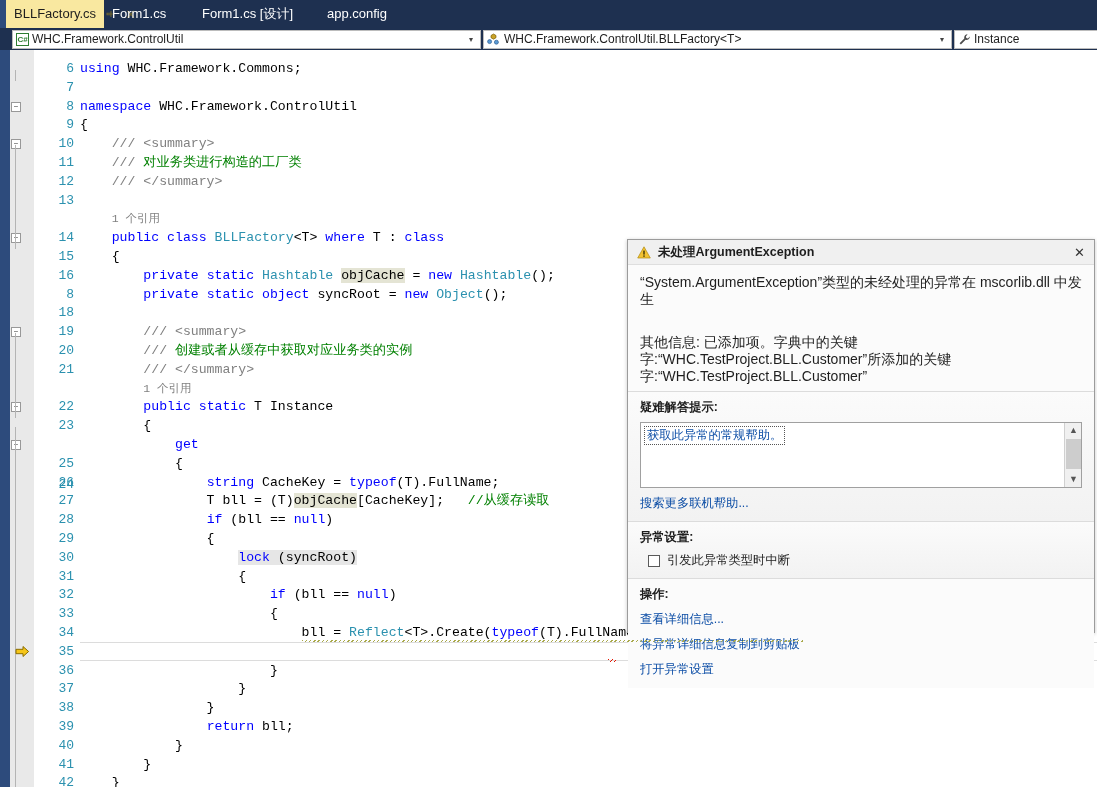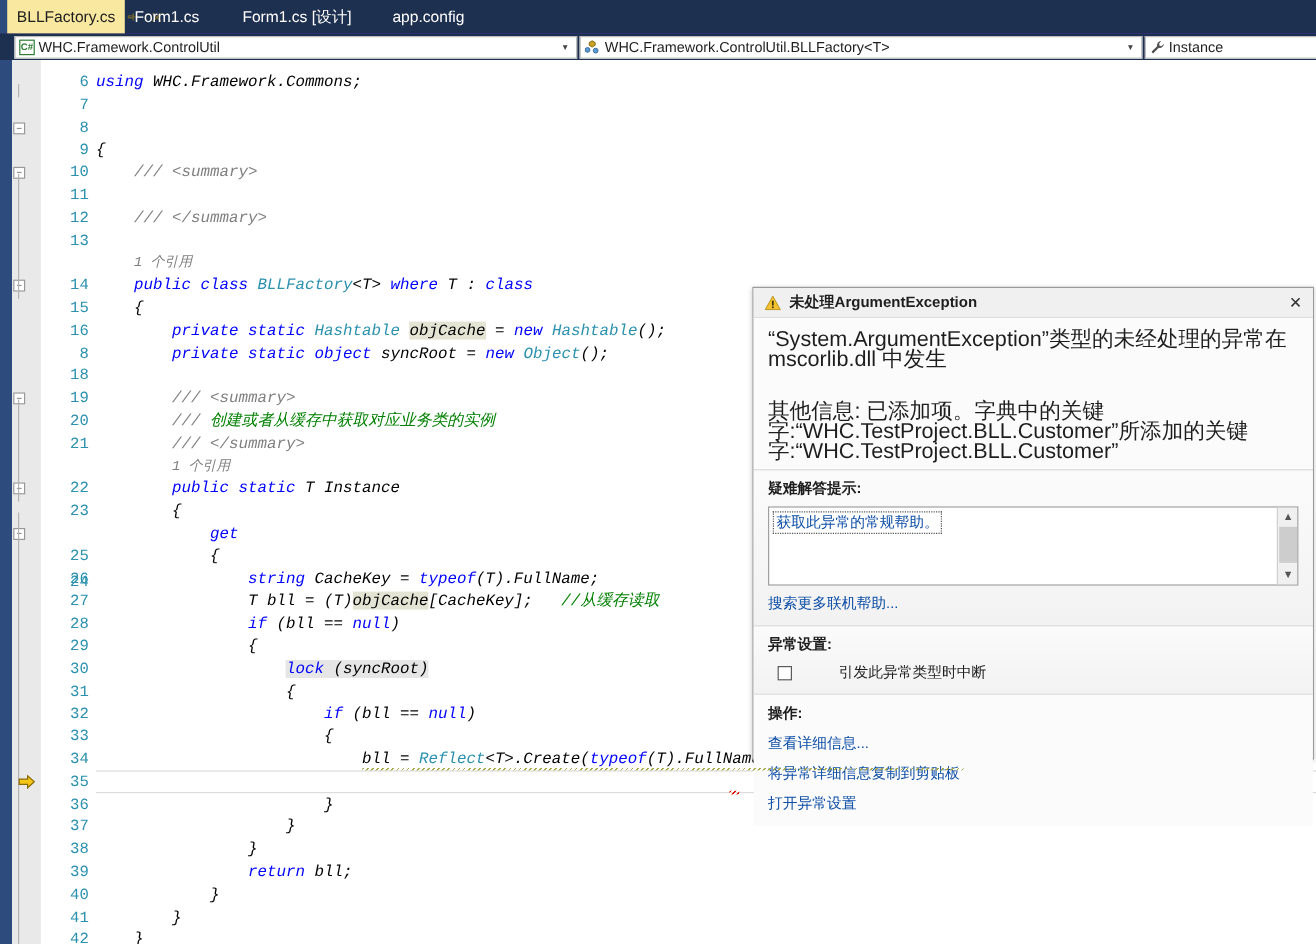--- a/index.html
+++ b/index.html
@@ -75,21 +75,21 @@
     background:#2d4b7c;
   }
   .glyph-margin {
     position:absolute; left:10px; top:0; width:24px; height:737px;
     background:#e9e9e9;
   }
   .linenum-col {
     position:absolute; left:34px; top:0; width:46px; height:737px;
   }
   .code-area {
-    position:absolute; left:80px; top:0; right:0; height:737px;font-style:italic;
+    position:absolute; left:80px; top:0; right:0; height:737px;
   }
   .ln {
     position:absolute; right:6px; top:0;
     font-family:"Liberation Mono","DejaVu Sans Mono",monospace;
     font-size:13px; color:#2b91af; line-height:18.8px;
   }
   .code {
     position:absolute; left:0; top:0; white-space:pre;
     font-family:"Liberation Mono","DejaVu Sans Mono",monospace;
     font-size:13.2px; color:#000; line-height:18.8px;
@@ -141,21 +141,21 @@
   .exc-title {
     position:relative; height:25px; background:#f0f0f0;
     border-bottom:1px solid #dedede;
     display:flex; align-items:center; padding:0 6px 0 9px;
   }
   .exc-title .warn-icon { flex:0 0 auto; margin-right:7px; display:flex; }
   .exc-title .ttext { flex:1 1 auto; font-weight:bold; font-size:12.5px; color:#1e1e1e; }
   .exc-title .xbtn  { flex:0 0 auto; font-size:13px; color:#333; cursor:default; padding:0 3px; }
 
   .exc-body { padding:9px 12px 6px 12px; background:#fbfbfb; }
-  .exc-body p { font-size:18px; line-height:17px; color:#1e1e1e; }
+  .exc-body p { font-size:14px; line-height:17px; color:#1e1e1e; }
   .exc-body p.gap { margin-top:26px; }
 
   .exc-sect {
     border-top:1px solid #dcdcdc; padding:7px 12px 9px 12px;
     background:linear-gradient(#fbfbfb,#f2f2f2);
   }
   .exc-sect h4 { font-size:12.3px; font-weight:bold; margin-bottom:6px; }
   .tipbox {
     position:relative; height:66px; background:#fff; border:1px solid #a0a0a0;
     padding:3px; overflow:hidden;
@@ -172,21 +172,21 @@
     position:absolute; left:0; width:17px; height:15px; color:#555;
     font-size:9px; text-align:center; line-height:15px;
   }
   .tipscroll .arw.up { top:0; } .tipscroll .arw.dn { bottom:0; }
   .tipscroll .thumb {
     position:absolute; left:1px; top:16px; width:15px; height:30px; background:#cdcdcd;
   }
   .exc-link {
     display:block; color:#0d4ea6; font-size:12.3px; margin-top:7px; cursor:pointer;
   }
-  .chkrow { display:flex; align-items:center; margin-left:8px;gap:32px; }
+  .chkrow { display:flex; align-items:center; margin-left:8px; }
   .chkbox {
     width:12px; height:12px; border:1px solid #5a5a5a; background:#fff; margin-right:7px;
   }
   .chkrow span { font-size:12.3px; }
   .exc-actions { border-top:1px solid #dcdcdc; padding:7px 12px 10px 12px; background:#fbfbfb; }
   .exc-actions h4 { font-size:12.3px; font-weight:bold; margin-bottom:5px; }
   .exc-actions a { display:block; color:#0d4ea6; font-size:12.3px; margin-top:8px; text-decoration:none; }
 </style>
 </head>
 <body>
@@ -298,22 +298,24 @@
         <div class="ln" style="top: 630.4px;">37</div>
         <div class="ln" style="top: 649.2px;">38</div>
         <div class="ln" style="top: 668px;">39</div>
         <div class="ln" style="top: 686.8px;">40</div>
         <div class="ln" style="top: 705.6px;">41</div>
         <div class="ln" style="top: 724.4px;">42</div>
       </div>
     <div class="code-area">
         <div class="code" style="top: 10px;"><span class="kw">using</span> WHC.Framework.Commons;</div>
         <div class="code" style="top: 28.8px;"></div>
+        <div class="code" style="top: 47.6px;"><span class="kw">namespace</span> WHC.Framework.ControlUtil</div>
         <div class="code" style="top: 66.4px;">{</div>
         <div class="code" style="top: 85.2px;">    <span class="cmt">/// &lt;summary&gt;</span></div>
+        <div class="code" style="top: 104px;">    <span class="cmt">/// </span><span class="cmtg">对业务类进行构造的工厂类</span></div>
         <div class="code" style="top: 122.8px;">    <span class="cmt">/// &lt;/summary&gt;</span></div>
         <div class="code" style="top: 160.4px;">    <span class="ref">1 个引用</span></div>
         <div class="code" style="top: 179.2px;">    <span class="kw">public</span> <span class="kw">class</span> <span class="type">BLLFactory</span>&lt;T&gt; <span class="kw">where</span> T : <span class="kw">class</span></div>
         <div class="code" style="top: 198px;">    {</div>
         <div class="code" style="top: 235.6px;">        <span class="kw">private</span> <span class="kw">static</span> <span class="kw">object</span> syncRoot = <span class="kw">new</span> <span class="type">Object</span>();</div>
         <div class="code" style="top: 216.8px;">        <span class="kw">private</span> <span class="kw">static</span> <span class="type">Hashtable</span> <span class="hl-id">objCache</span> = <span class="kw">new</span> <span class="type">Hashtable</span>();</div>
         <div class="code" style="top: 254.4px;"></div>
         <div class="code" style="top: 273.2px;">        <span class="cmt">/// &lt;summary&gt;</span></div>
         <div class="code" style="top: 292px;">        <span class="cmt">/// </span><span class="cmtg">创建或者从缓存中获取对应业务类的实例</span></div>
         <div class="code" style="top: 310.8px;">        <span class="cmt">/// &lt;/summary&gt;</span></div>

